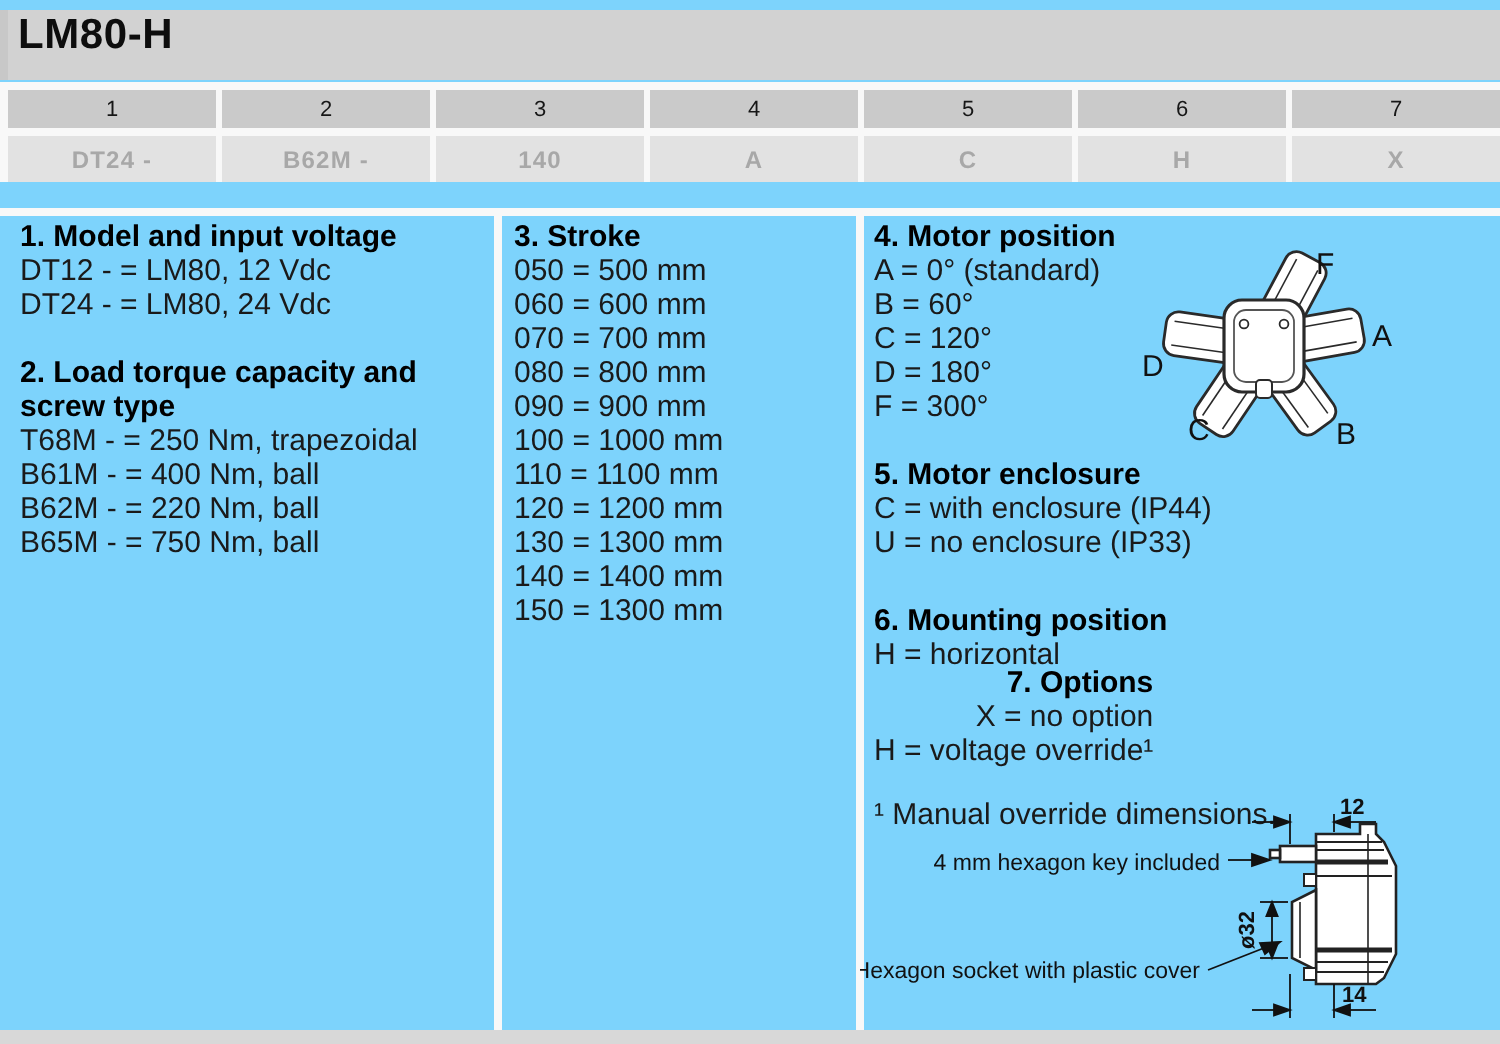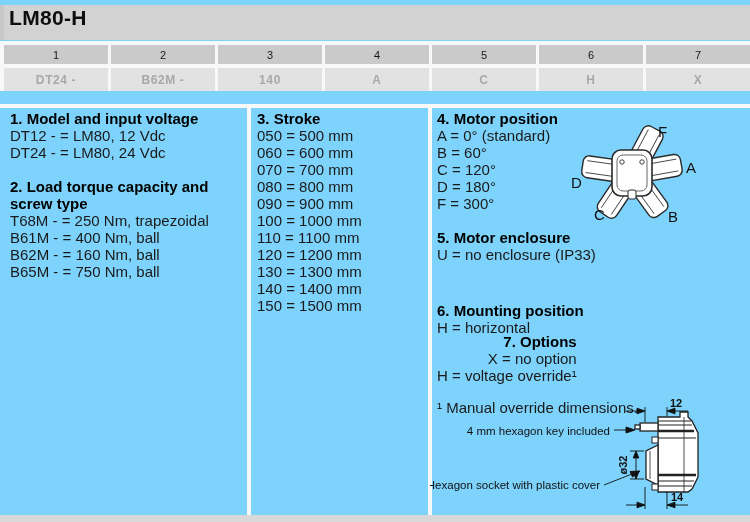--- a/index.html
+++ b/index.html
@@ -81,50 +81,51 @@
   <div class="bottom-strip"></div>
 
   <div class="col col-1">
     <div class="heading">1. Model and input voltage</div>
     <div class="line">DT12 - = LM80, 12 Vdc</div>
     <div class="line">DT24 - = LM80, 24 Vdc</div>
     <div class="spacer"></div>
     <div class="heading">2. Load torque capacity and screw type</div>
     <div class="line">T68M - = 250 Nm, trapezoidal</div>
     <div class="line">B61M - = 400 Nm, ball</div>
-    <div class="line">B62M - = 160 Nm, ball</div>
+    <div class="line">B62M - = 220 Nm, ball</div>
     <div class="line">B65M - = 750 Nm, ball</div>
   </div>
 
   <div class="col col-2">
     <div class="heading">3. Stroke</div>
     <div class="line">050 = 500 mm</div>
     <div class="line">060 = 600 mm</div>
     <div class="line">070 = 700 mm</div>
     <div class="line">080 = 800 mm</div>
     <div class="line">090 = 900 mm</div>
     <div class="line">100 = 1000 mm</div>
     <div class="line">110 = 1100 mm</div>
     <div class="line">120 = 1200 mm</div>
     <div class="line">130 = 1300 mm</div>
     <div class="line">140 = 1400 mm</div>
-    <div class="line">150 = 1500 mm</div>
+    <div class="line">150 = 1300 mm</div>
   </div>
 
   <div class="col col-3">
     <div class="block blk-motor-pos">
       <div class="heading">4. Motor position</div>
       <div class="line">A = 0° (standard)</div>
       <div class="line">B = 60°</div>
       <div class="line">C = 120°</div>
       <div class="line">D = 180°</div>
       <div class="line">F = 300°</div>
     </div>
     <div class="block blk-enclosure">
       <div class="heading">5. Motor enclosure</div>
+      <div class="line">C = with enclosure (IP44)</div>
       <div class="line">U = no enclosure (IP33)</div>
     </div>
     <div class="block blk-mounting">
       <div class="heading">6. Mounting position</div>
       <div class="line">H = horizontal</div>
     </div>
     <div class="block blk-options">
       <div class="heading">7. Options</div>
       <div class="line">X = no option</div>
       <div class="line">H = voltage override¹</div>

